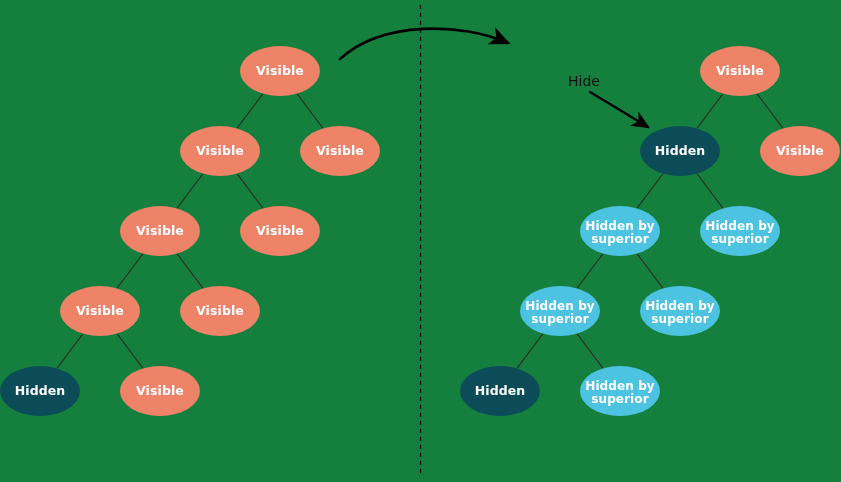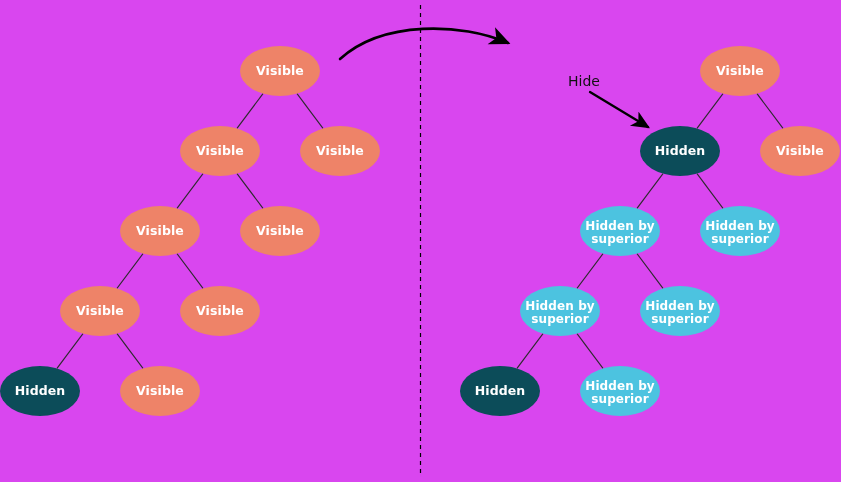--- a/index.html
+++ b/index.html
@@ -7,21 +7,21 @@
     padding: 0;
     background: #ffffff;
   }
   body {
     font-family: "DejaVu Sans", sans-serif;
   }
   #canvas {
     position: relative;
     width: 841px;
     height: 482px;
-    background: #d946ef;
+    background: #15803d;
     overflow: hidden;
   }
   #diagram-svg {
     position: absolute;
     top: 0;
     left: 0;
     width: 841px;
     height: 482px;
   }
   .node-ellipse {

